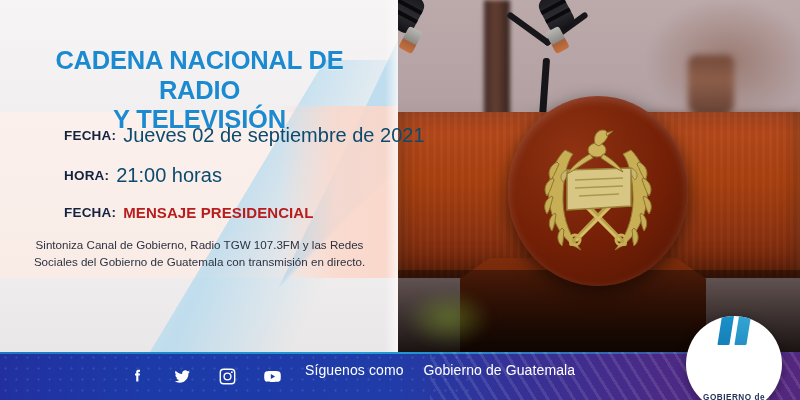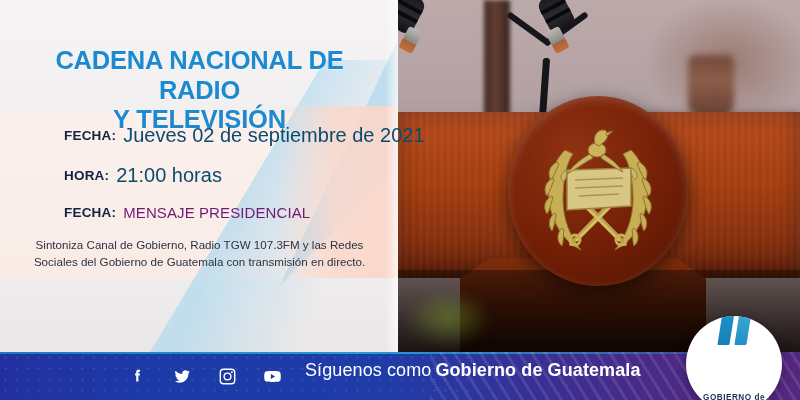--- a/index.html
+++ b/index.html
@@ -164,21 +164,21 @@
     display:flex; align-items:center; gap:7px;
     padding-left:64px; margin-bottom:17px; white-space:nowrap;
   }
   .row .lbl{
     font-size:13.5px; font-weight:bold; color:#13223f; letter-spacing:.2px;
   }
   .row .val{
     font-size:20px; font-weight:normal; color:#0c4a6e;
   }
   .row.tema .val{
-    font-size:15px; font-weight:normal; color:#701a75; letter-spacing:.1px;
+    font-size:15px; font-weight:bold; color:#b91c1c; letter-spacing:.1px;
   }
 
   .para1{
     position:absolute; left:0; top:236px; width:399px;
     text-align:center; padding:0 26px;
     font-size:11.6px; line-height:1.5; color:#2b3240; font-weight:normal;
   }
   .para2{
     position:absolute; left:0; top:282px; width:399px;
     text-align:center; padding:0 58px;
@@ -210,23 +210,23 @@
     display:flex; align-items:center; gap:26px;
   }
   .fsocial .si{
     width:19px; height:19px; display:flex; align-items:center; justify-content:center;
     color:#fff;
   }
   .fsocial .si svg{ display:block; fill:#fff; }
   .ftext{
     position:absolute; left:305px; top:0; height:36px;
     display:flex; align-items:center;
-    color:#fff; font-size:18px; letter-spacing:.1px;
-  }
-  .ftext b{ font-weight:bold; margin-left:4px; }
+    color:#fff; font-size:14px; letter-spacing:.1px;
+  }
+  .ftext b{ font-weight:normal; margin-left:20px; }
 
   
   .logo{
     position:absolute; left:686px; top:316px; width:96px; height:96px;
     border-radius:50%; background:#ffffff;
     box-shadow:0 2px 10px rgba(0,0,0,.35);
     display:flex; flex-direction:column; align-items:center; justify-content:center;
     overflow:hidden;
   }
   .logo .bars{

